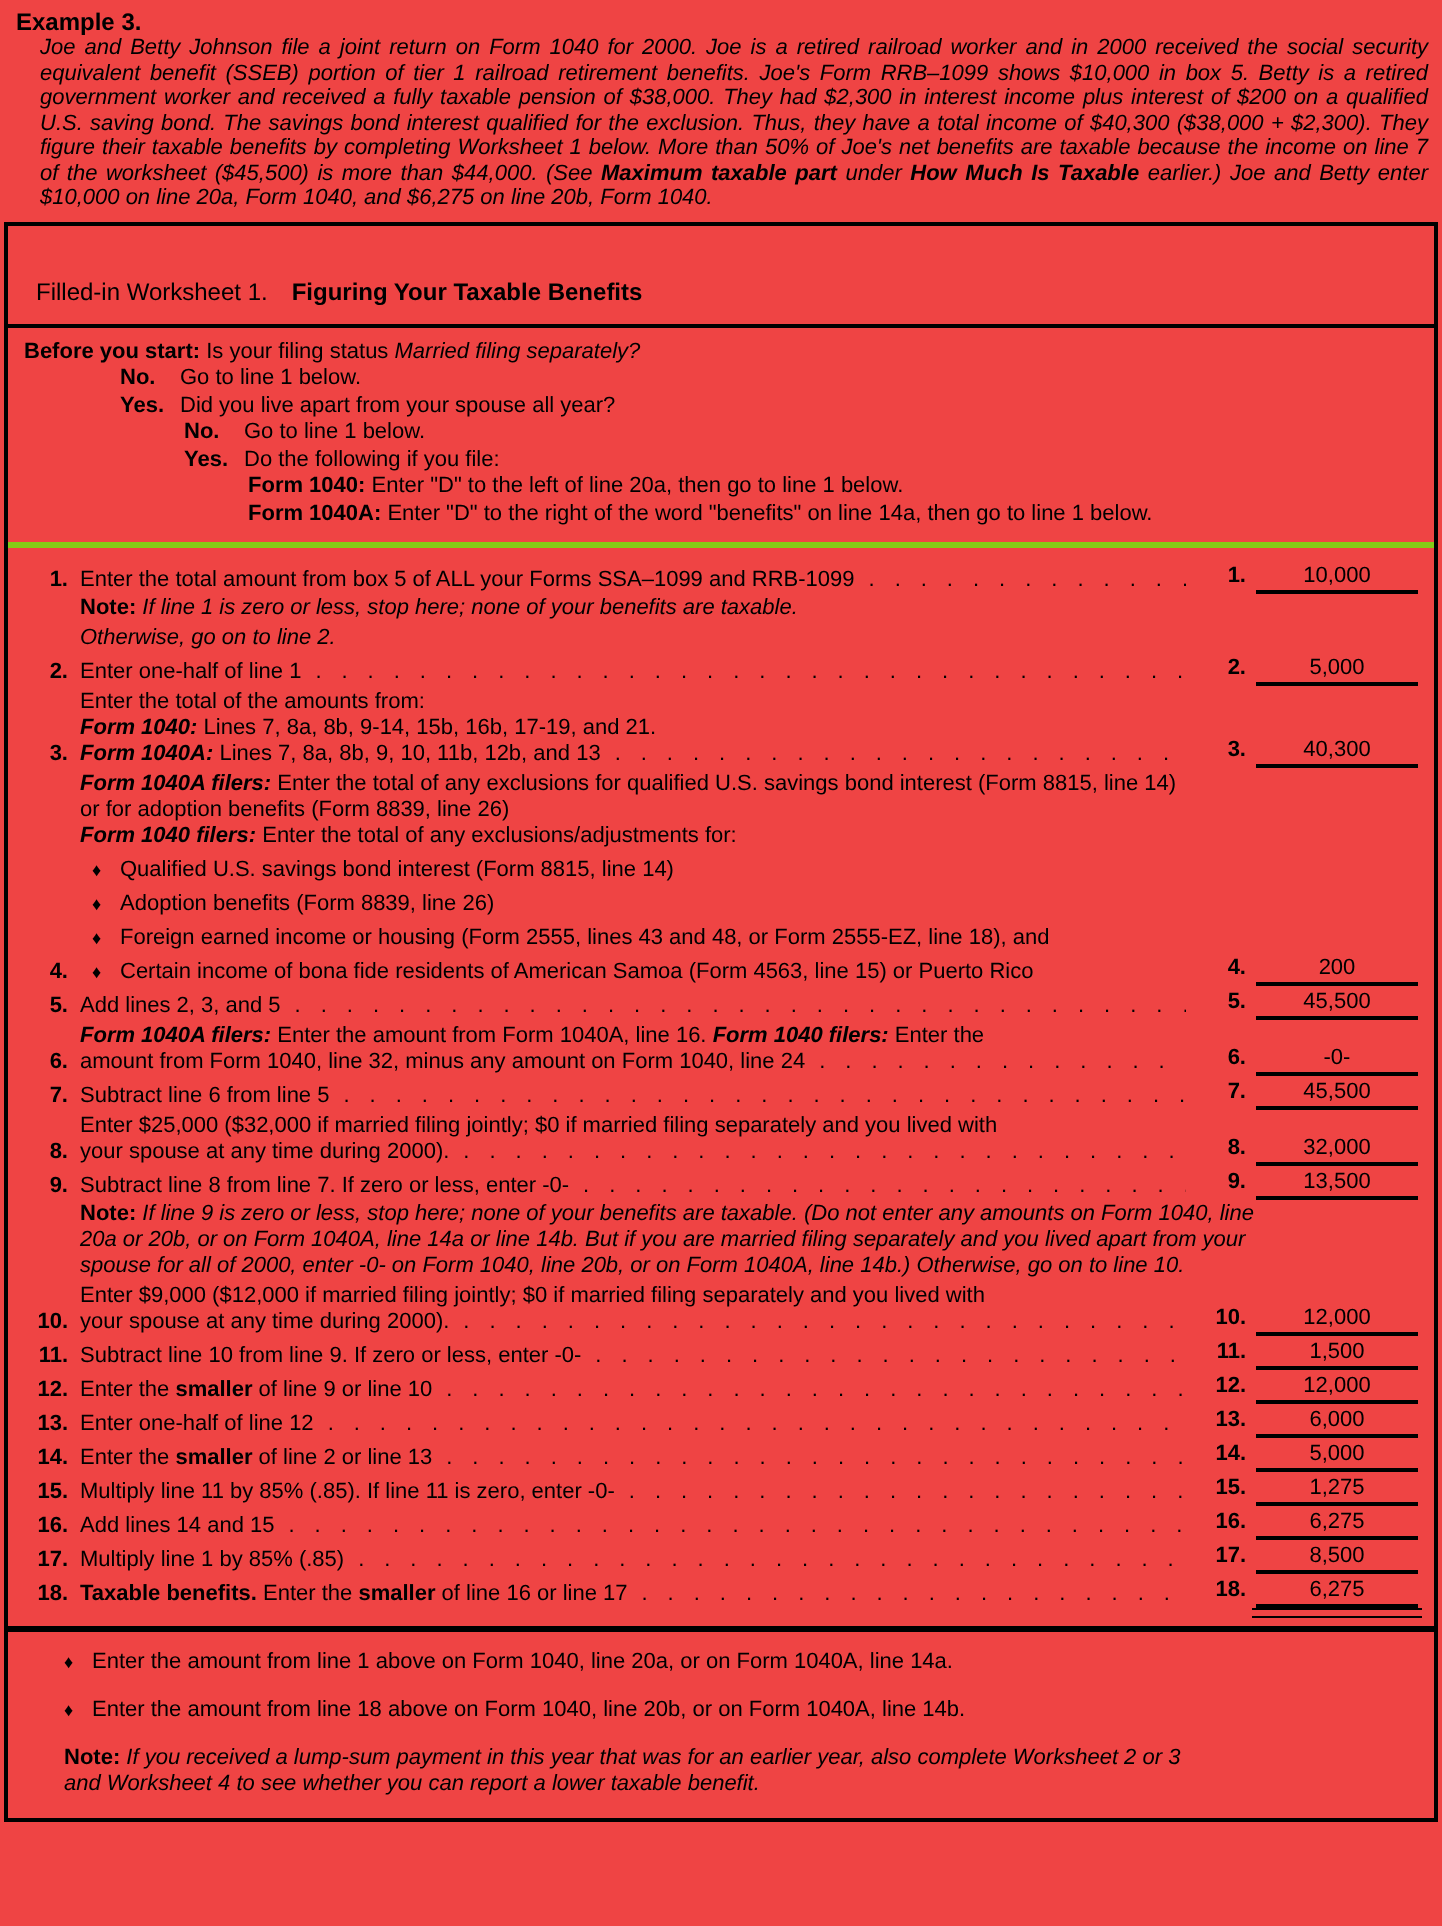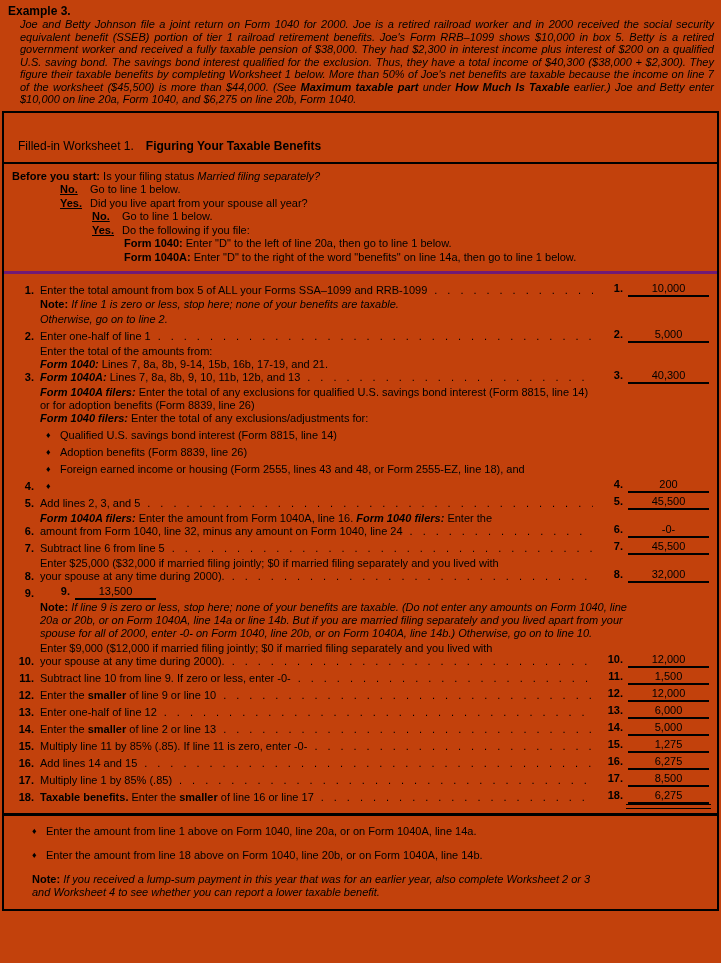--- a/index.html
+++ b/index.html
@@ -1,36 +1,36 @@
 <!DOCTYPE html>
 <html><head>
 <meta charset="utf-8">
 <style>
   html,body{margin:0;padding:0;background:#fff;color:#000;}
   body{width:721px;font-family:"Liberation Sans","DejaVu Sans",sans-serif;}
-  .page{width:721px;height:963px;overflow:hidden;box-sizing:border-box;padding:4px 2px 0 2px;background:#c2410c;}
+  .page{width:721px;height:963px;overflow:hidden;box-sizing:border-box;padding:4px 2px 0 2px;background:#ef4444;}
   .b{font-weight:bold;}
   .i{font-style:italic;}
   .bi{font-weight:bold;font-style:italic;}
 
   
   .example{padding:0 5px 0 6px;font-size:11px;line-height:12.5px;}
   .ex-head{font-weight:bold;font-size:12px;line-height:14px;}
   .ex-para{margin:0 0 0 12px;text-align:justify;font-style:italic;}
 
   
   .sheet{border:2px solid #000;margin-top:5px;}
   .sheet-title{padding:26px 8px 9px 14px;font-size:12px;border-bottom:2px solid #000;}
   .sheet-title .title-bold{margin-left:12px;}
 
-  .before{padding:6px 8px 7px 8px;font-size:11px;line-height:13.5px;border-bottom:3px solid #701a75;}
+  .before{padding:6px 8px 7px 8px;font-size:11px;line-height:13.5px;border-bottom:3px solid #84cc16;}
   .ind1{margin-left:48px;}
   .ind2{margin-left:80px;}
   .ind3{margin-left:112px;}
-  .ynlabel{display:inline-block;min-width:30px;font-weight:bold;text-decoration:underline;}
+  .ynlabel{display:inline-block;min-width:30px;font-weight:bold;}
 
   
   .wbody{padding:6px 8px 9px 8px;font-size:11px;line-height:13px;border-bottom:3px solid #000;}
   .row{display:flex;align-items:flex-end;margin-top:2px;}
   .lnum{width:22px;text-align:right;font-weight:bold;flex-shrink:0;margin-right:6px;}
   .bcell{flex:1;min-width:0;}
   .fl{display:flex;align-items:baseline;}
   .fl .txt{white-space:nowrap;}
   .oneline{white-space:nowrap;}
   .leader{flex:1;min-width:0;overflow:hidden;white-space:nowrap;margin-left:7px;}
@@ -135,20 +135,21 @@
           <div class="brow">
               <span class="diamond">♦</span>
               <span class="btxt">Adoption benefits (Form 8839, line 26)</span>
             </div>
           <div class="brow">
               <span class="diamond">♦</span>
               <span style="white-space:normal" class="btxt">Foreign earned income or housing (Form 2555, lines 43 and 48, or Form 2555-EZ, line 18), and</span>
             </div>
           <div class="brow">
               <span class="diamond">♦</span>
+              <span class="btxt">Certain income of bona fide residents of American Samoa (Form 4563, line 15) or Puerto Rico</span>
             </div>
         </div>
         <div class="rcol">
             <span class="rnum">4.</span>
             <span class="amt">200</span>
           </div>
       </div>
 
       <div class="row">
         <div class="lnum">5.</div>
@@ -203,20 +204,26 @@
             </div>
         </div>
         <div class="rcol">
             <span class="rnum">8.</span>
             <span class="amt">32,000</span>
           </div>
       </div>
 
       <div class="row">
         <div class="lnum">9.</div>
+        <div class="bcell">
+          <div class="fl">
+              <span class="txt">Subtract line 8 from line 7. If zero or less, enter -0-</span>
+              <span class="leader"></span>
+            </div>
+        </div>
         <div class="rcol">
             <span class="rnum">9.</span>
             <span class="amt">13,500</span>
           </div>
       </div>
       <div class="note note-wide"><span class="b">Note:</span><span class="i"> If line 9 is zero or less, stop here; none of your benefits are taxable. (Do not enter any amounts on Form 1040, line 20a or 20b, or on Form 1040A, line 14a or line 14b. But if you are married filing separately and you lived apart from your spouse for all of 2000, enter -0- on Form 1040, line 20b, or on Form 1040A, line 14b.) Otherwise, go on to line 10.</span></div>
 
       <div class="row">
         <div class="lnum">10.</div>
         <div class="bcell">

